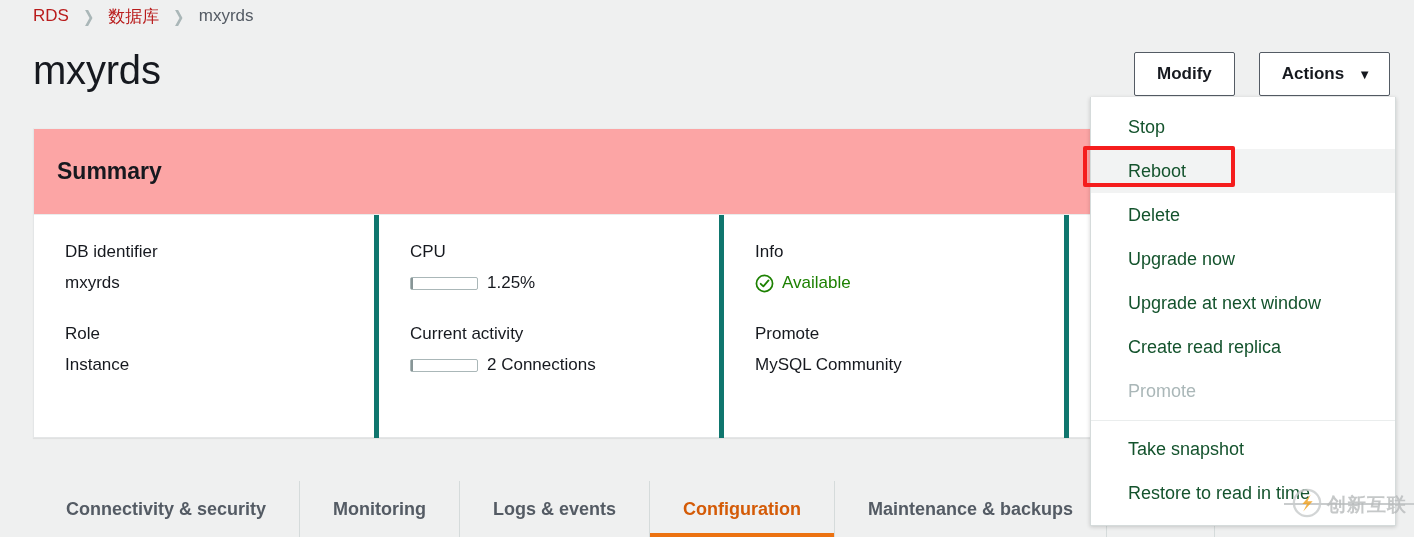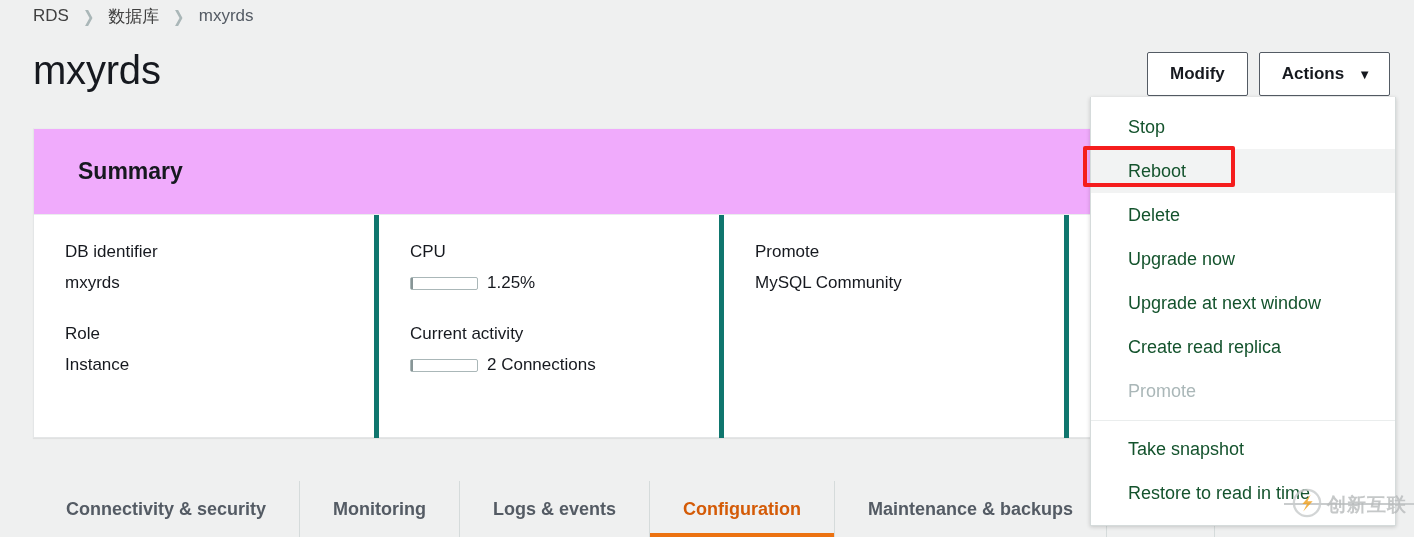--- a/index.html
+++ b/index.html
@@ -10,38 +10,38 @@
     overflow: hidden;
   }
   .page { position: relative; width: 1414px; height: 537px; }
 
   
   .breadcrumb {
     position: absolute; left: 33px; top: 2px;
     display: flex; align-items: center; gap: 0px;
     font-size: 17px; height: 28px;
   }
-  .bc-link { color: #404040; text-decoration: none; white-space: nowrap; }
+  .bc-link { color: #b91c1c; text-decoration: none; white-space: nowrap; }
   .bc-current { color: #545b64; white-space: nowrap; }
   .bc-sep {
     color: #aab7b8; font-size: 16px; padding: 0 13px;
     transform: scaleX(0.85); display: inline-block;
   }
 
   
   .page-title {
     position: absolute; left: 33px; top: 48px;
     font-size: 40px; font-weight: 400; color: #16191f;
     letter-spacing: -0.2px; line-height: 1.1;
   }
 
   
   .hdr-btns {
     position: absolute; right: 24px; top: 52px;
-    display: flex; gap: 11px; align-items: flex-end;
+    display: flex; gap: 24px; align-items: flex-end;
   }
   .btn {
     background: #fff; border: 1px solid #545b64; border-radius: 2px;
     color: #16191f; font-size: 17px; font-weight: 700;
     padding: 0 22px; height: 44px; line-height: 42px;
     cursor: pointer; white-space: nowrap;
     font-family: inherit;
   }
   .btn-actions { display: flex; align-items: center; gap: 14px; padding-right: 18px; }
   .caret { font-size: 13px; line-height: 1; color: #16191f; }
@@ -50,22 +50,22 @@
   .card {
     position: absolute; left: 33px; top: 128px;
     width: 1348px; height: 310px;
     background: #fff;
     border: 1px solid #e4e6e7;
     border-top: 1px solid #eaeded;
     box-shadow: 0 1px 1px rgba(0,0,0,0.06);
   }
   .card-header {
     height: 86px; border-bottom: 1px solid #eaeded;
-    display: flex; align-items: center; padding-left: 44px;
-    background: #f0abfc;
+    display: flex; align-items: center; padding-left: 23px;
+    background: #fca5a5;
   }
   .card-title { font-size: 23px; font-weight: 700; color: #16191f; }
 
   .card-body { display: flex; height: 223px; }
   .col {
     flex: 0 0 345px; padding: 27px 0 0 31px;
     border-right: 5px solid #0f766e; position: relative;
   }
   .col:last-child { border-right: none; }
   .field-label {
@@ -209,20 +209,30 @@
           </div>
           <div class="field-group">
             <div class="field-label">Current activity</div>
             <div class="field-value">
               <span class="meter"></span>
               <span>2 Connections</span>
             </div>
           </div>
         </div>
         <div class="col">
+          <div class="field-group">
+            <div class="field-label">Info</div>
+            <div class="field-value status-ok">
+              <svg class="check-circle" viewBox="0 0 20 20">
+                <circle cx="10" cy="10" r="8.5" fill="none" stroke="#1d8102" stroke-width="1.8"></circle>
+                <path d="M6 10.3 L8.8 13 L14.2 6.8" fill="none" stroke="#1d8102" stroke-width="1.9" stroke-linecap="round" stroke-linejoin="round"></path>
+              </svg>
+              <span>Available</span>
+            </div>
+          </div>
           <div class="field-group">
             <div class="field-label">Promote</div>
             <div class="field-value">MySQL Community</div>
           </div>
         </div>
         <div class="col">
           <div class="field-group">
             <div class="field-label">Class</div>
             <div class="field-value">db.r</div>
           </div>

